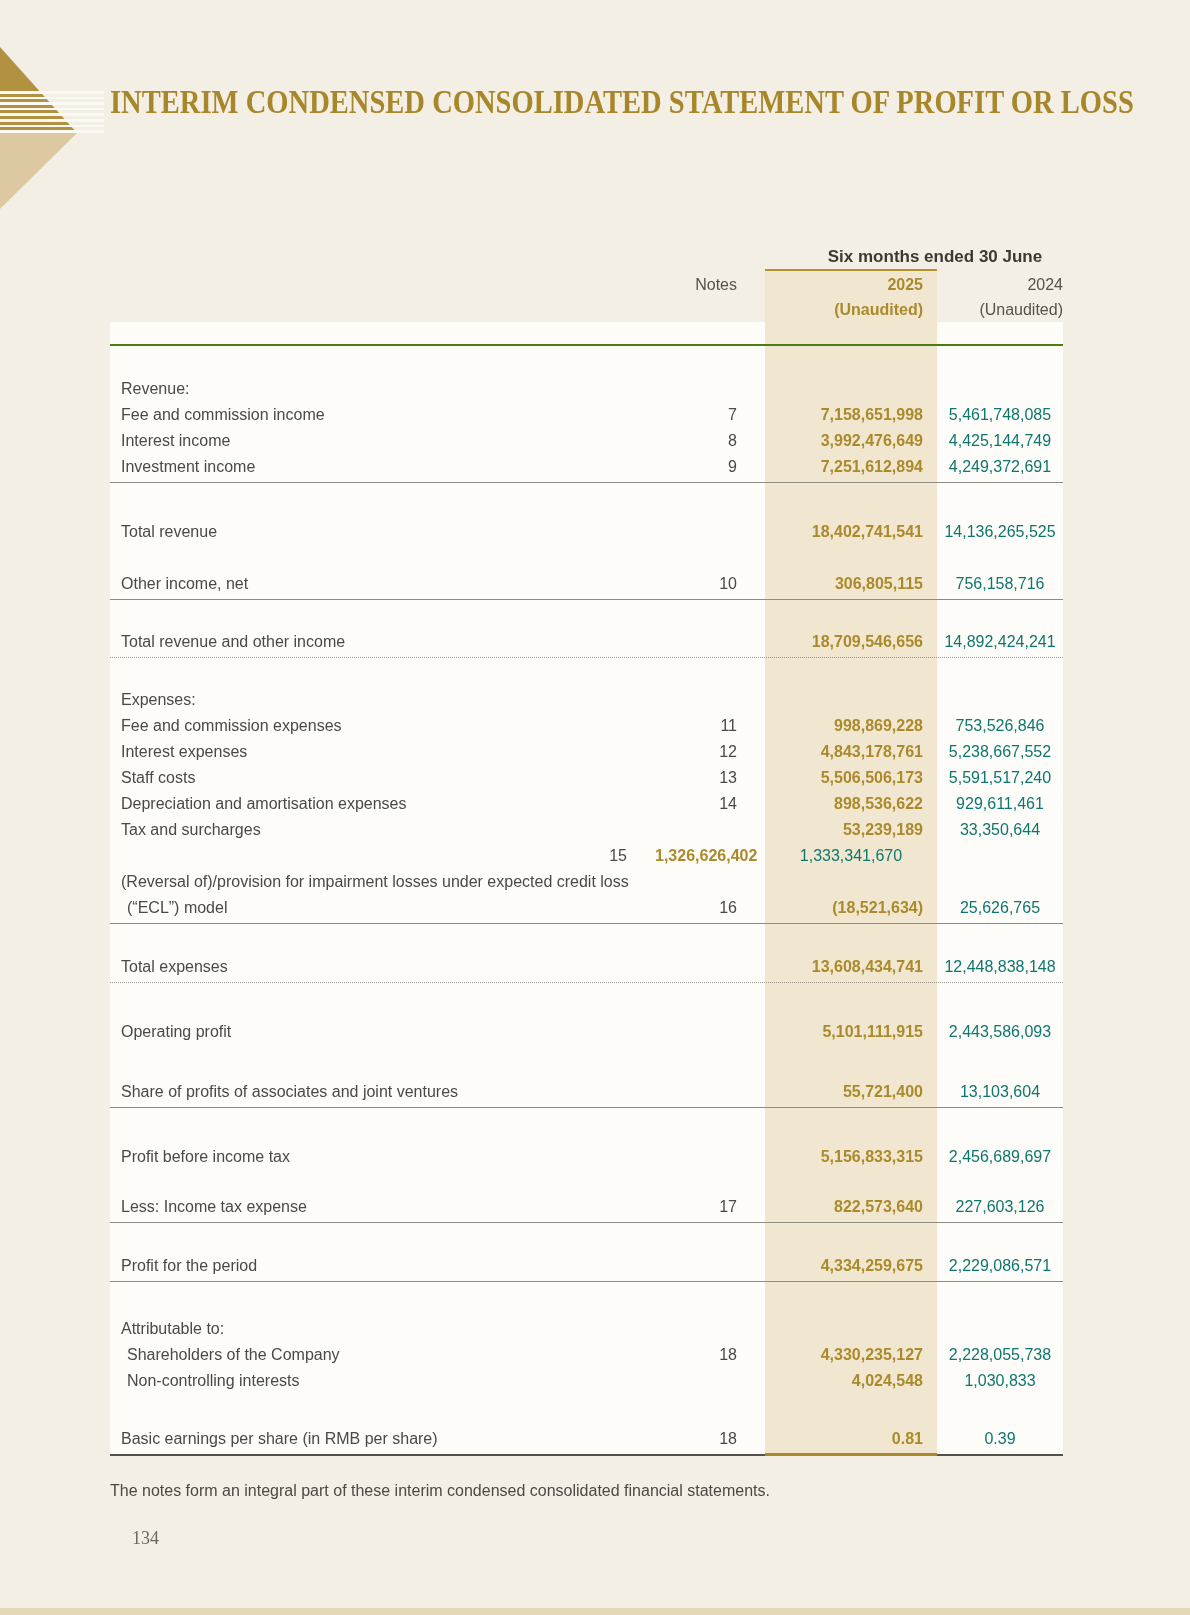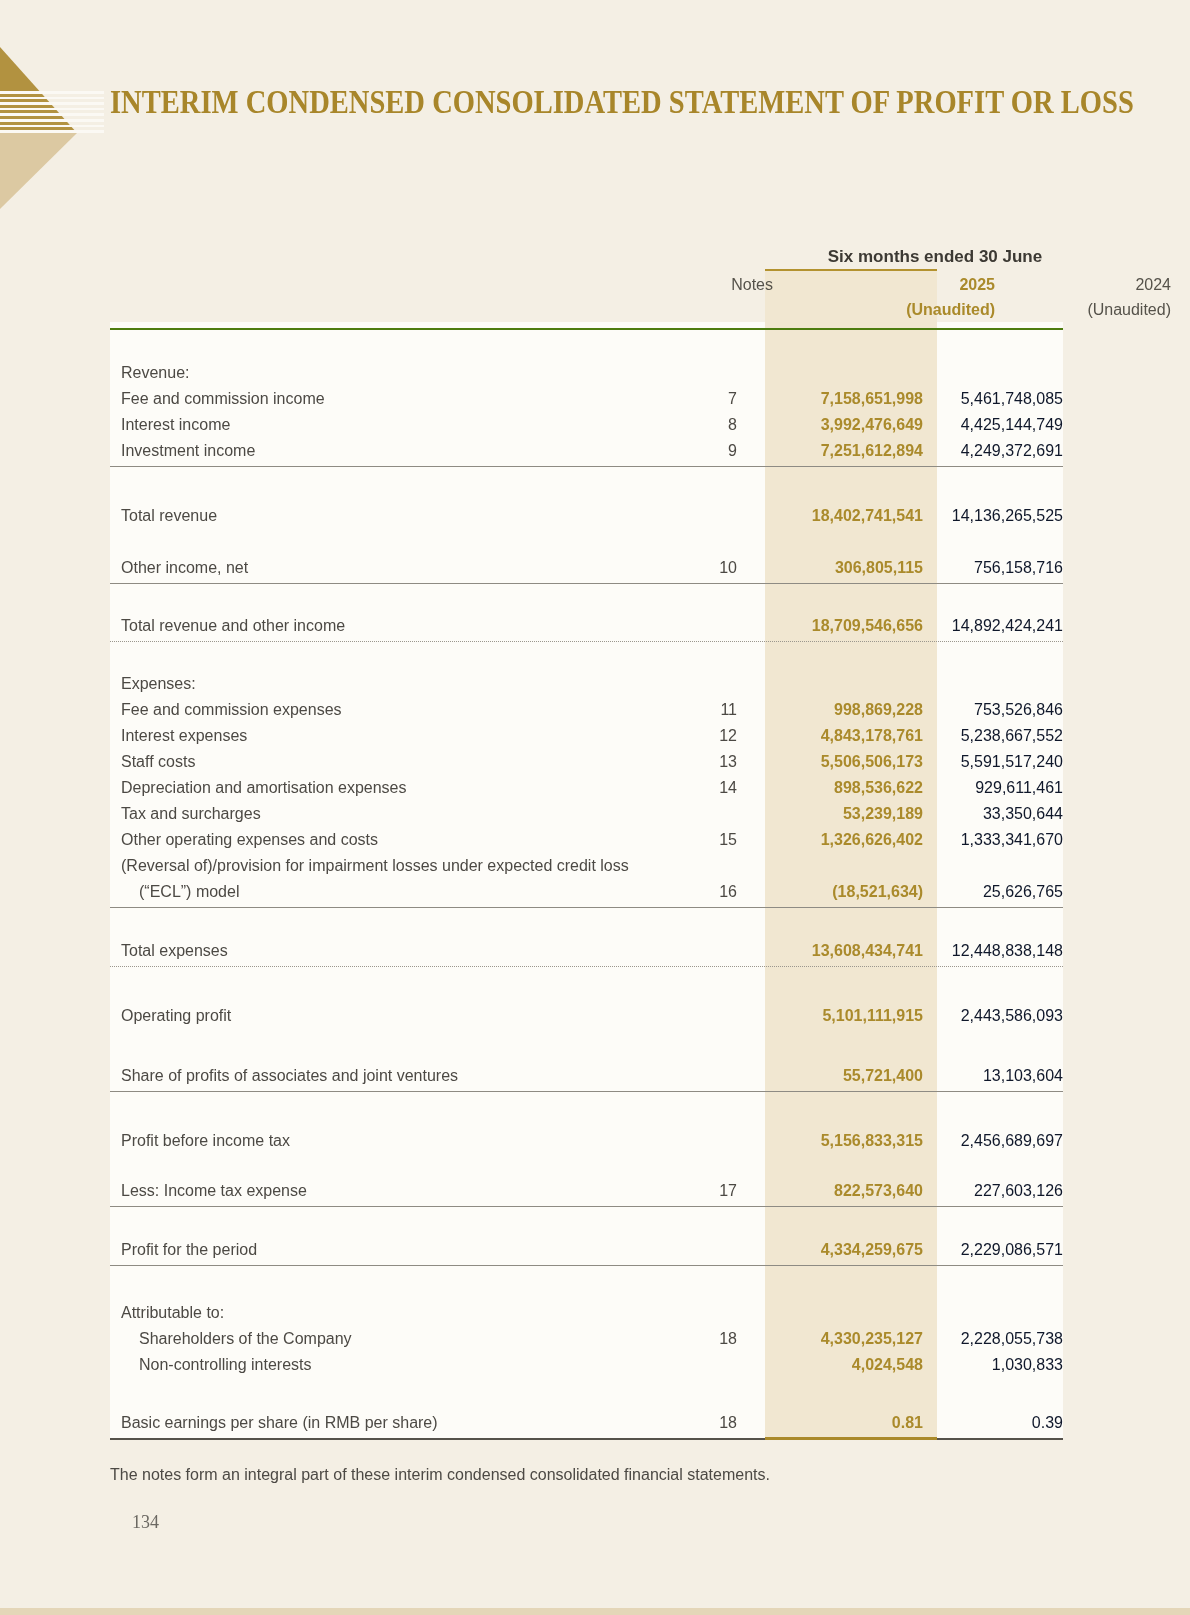--- a/index.html
+++ b/index.html
@@ -31,33 +31,33 @@
     border-bottom:2px solid #55524b;}
   .white-bg{position:absolute;left:0;right:0;top:90px;bottom:0;background:#fdfcf8;z-index:0;}
   .col-bg{position:absolute;left:655px;width:172px;top:37px;bottom:0;
     background:#f1e7d1;border-top:2px solid #b3922f;z-index:1;}
   .gold-baseline{position:absolute;left:655px;width:172px;bottom:-2px;height:3px;
     background:#aa8a2b;z-index:3;}
   .thead{position:relative;z-index:2;border-bottom:2px solid #4d7c0f;}
   .span-row{height:37px;display:flex;align-items:flex-end;}
   .span-head{margin-left:655px;width:298px;padding-left:42px;box-sizing:border-box;
     text-align:center;font-weight:700;color:#3c3933;font-size:17px;line-height:24px;}
-  .cols-row{display:grid;grid-template-columns:545px 110px 172px 126px;padding:3px 0 6px 0;gap:36px;}
+  .cols-row{display:grid;grid-template-columns:545px 110px 172px 126px;padding:3px 0 22px 0;}
   .cols-row .hc{font-size:16px;line-height:25px;text-align:right;color:#55524a;}
   .hc.notes{padding-right:28px;}
   .hc.y25{padding-right:14px;font-weight:700;color:#aa8a2b;}
   .tbody{position:relative;z-index:2;padding-bottom:2px;}
   .trow{display:grid;grid-template-columns:545px 110px 172px 126px;height:26px;
     align-items:center;font-size:16px;line-height:26px;}
   .trow .c{white-space:nowrap;overflow:visible;}
   .c.label{padding-left:11px;color:#4c4944;}
-  .trow.ind .c.label{padding-left:29px;}
+  .trow.ind .c.label{padding-left:17px;}
   .c.note{text-align:right;padding-right:28px;color:#4c4944;}
   .c.v25{text-align:right;padding-right:14px;font-weight:700;color:#aa8a2b;}
-  .c.v24{text-align:right;color:#0f172a;}
+  .c.v24{text-align:center;color:#0f766e;}
   .rule{height:0;margin-top:2px;}
   .rule.solid{border-top:1px solid #8e8b83;}
   .rule.dotted{border-top:1px dotted #9b978e;}
   .gap{width:100%;}
   
   .footnote{margin-top:26px;font-size:16px;color:#4c4944;}
   .page-number{margin-top:28px;font-family:"Liberation Serif",serif;font-size:18px;color:#6b6862;margin-left:22px;}
   .bottom-band{position:absolute;left:0;right:0;bottom:0;height:7px;background:#e4d6b8;}
 </style>
 </head>
@@ -176,21 +176,20 @@
           <div class="c v25">898,536,622</div>
           <div class="c v24">929,611,461</div>
         </div>
         <div class="trow">
           <div class="c label">Tax and surcharges</div>
           <div class="c note"></div>
           <div class="c v25">53,239,189</div>
           <div class="c v24">33,350,644</div>
         </div>
         <div class="trow">
-          <div class="c label">Other operating expenses and costs</div>
           <div class="c note">15</div>
           <div class="c v25">1,326,626,402</div>
           <div class="c v24">1,333,341,670</div>
         </div>
         <div class="trow">
           <div class="c label">(Reversal of)/provision for impairment losses under expected credit loss</div>
           <div class="c note"></div>
           <div class="c v25"></div>
           <div class="c v24"></div>
         </div>

